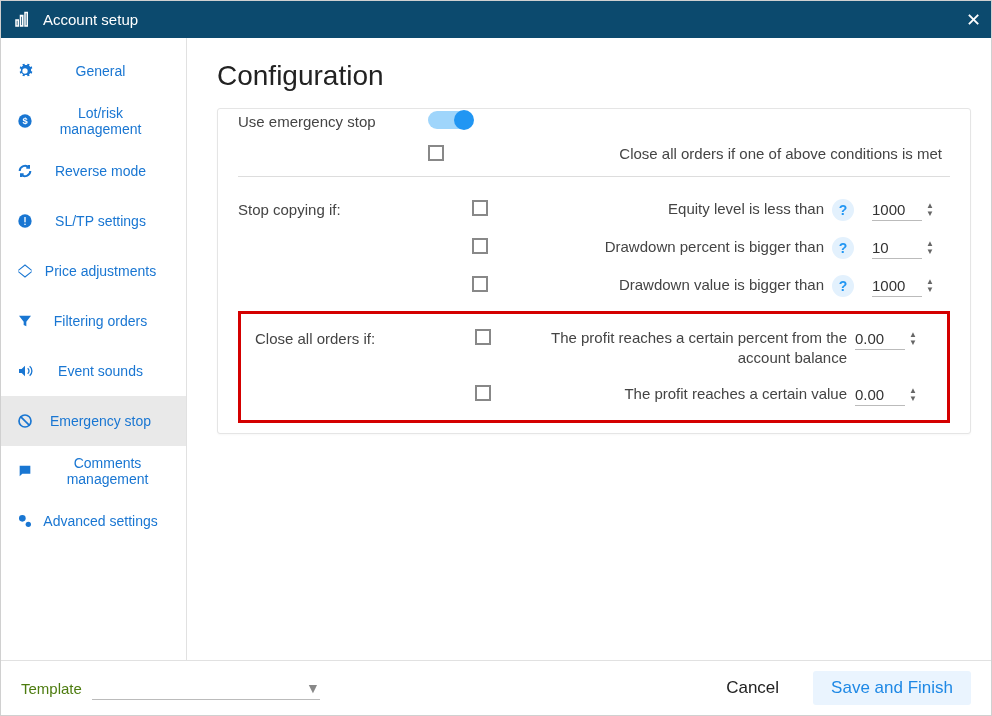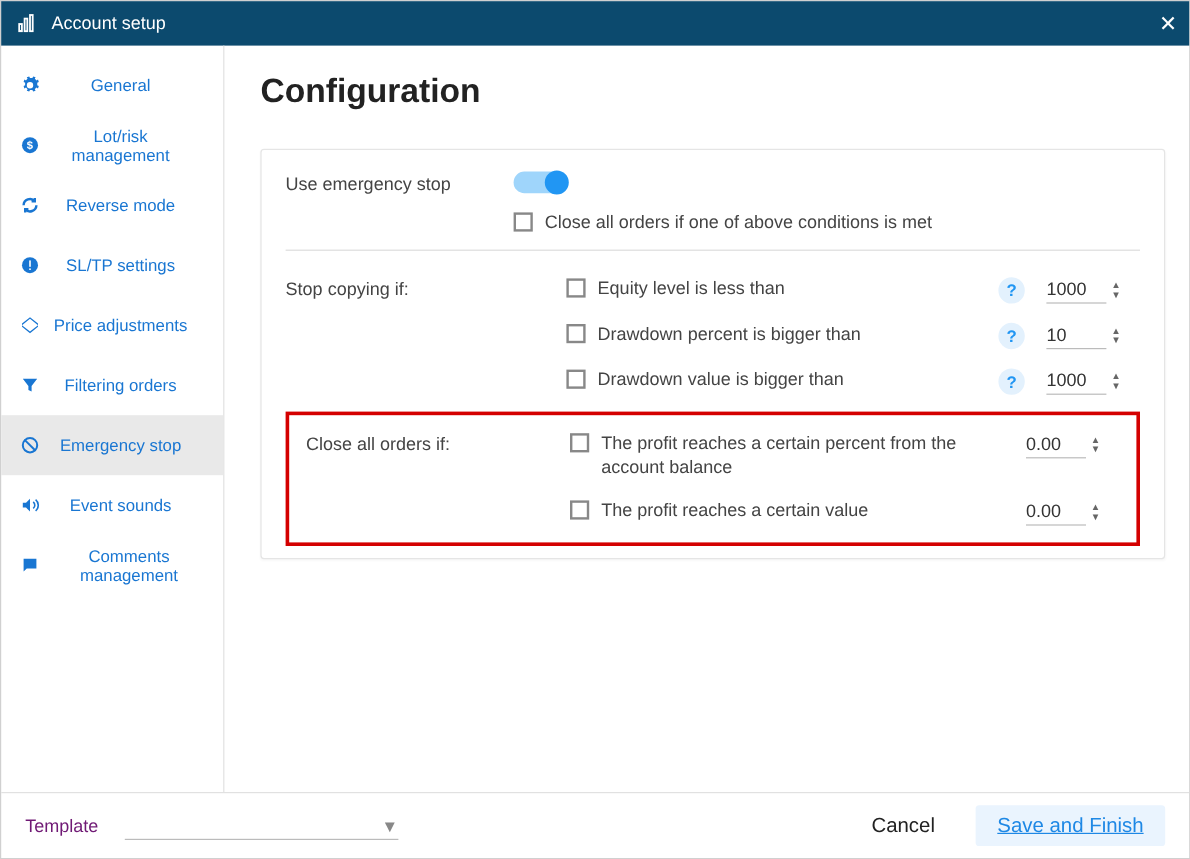--- a/index.html
+++ b/index.html
@@ -9,48 +9,48 @@
   .titlebar .logo { width: 22px; height: 22px; margin-right: 10px; display: flex; align-items: center; justify-content: center; }
   .titlebar .title { flex: 1; }
   .titlebar .close { cursor: pointer; font-size: 18px; color: #fff; }
   .body { flex: 1; display: flex; min-height: 0; }
   .sidebar { width: 186px; border-right: 1px solid #e1e1e1; display: flex; flex-direction: column; padding-top: 8px; }
   .side-item { display: flex; align-items: center; height: 50px; padding-left: 14px; color: #1976d2; cursor: pointer; font-size: 14px; }
   .side-item .icon { width: 20px; text-align: center; margin-right: 8px; color: #1976d2; display: flex; align-items: center; justify-content: center; }
   .side-item .label { flex: 1; text-align: center; padding-right: 28px; }
   .side-item.active { background: #e9e9e9; }
   .main { flex: 1; padding: 22px 20px 10px 30px; overflow: hidden; }
-  .main h1 { margin: 0 0 32px 0; font-size: 28px; font-weight: 700; color: #222; }
-  .panel { background: #fff; border: 1px solid #e5e5e5; border-radius: 3px; padding: 18px 20px 10px 20px; position: relative; box-shadow: 0 1px 2px rgba(0,0,0,0.03); }
+  .main h1 { margin: 0 0 16px 0; font-size: 28px; font-weight: 400; color: #222; }
+  .panel { background: #fff; border: 1px solid #e5e5e5; border-radius: 3px; padding: 2px 20px 10px 20px; position: relative; box-shadow: 0 1px 2px rgba(0,0,0,0.03); }
   .row { display: flex; margin-bottom: 6px; }
   .row .lab { width: 190px; font-size: 15px; color: #444; padding-top: 2px; }
   .row .ctrl { flex: 1; }
   .toggle { width: 44px; height: 18px; background: #9fd5fb; border-radius: 10px; position: relative; display: inline-block; cursor: pointer; vertical-align: middle; }
   .toggle .knob { width: 20px; height: 20px; background: #2196f3; border-radius: 50%; position: absolute; right: -2px; top: -1px; }
   .chk-line { display: flex; align-items: flex-start; padding: 8px 0; }
   .chk-line .chk { width: 16px; height: 16px; border: 2px solid #888; margin-right: 10px; flex: none; background: #fff; cursor: pointer; margin-top: 1px; }
-  .chk-line .text { flex: 1; color: #444; font-size: 15px; line-height: 20px; padding-right: 8px; }
+  .chk-line .text { flex: 1; color: #444; font-size: 15px; line-height: 20px; padding-right: 8px; text-align: right; }
   .chk-line .help { width: 22px; height: 22px; background: #e3f1fd; color: #2196f3; border-radius: 50%; display: flex; align-items: center; justify-content: center; font-weight: bold; margin-right: 18px; flex: none; cursor: pointer; font-size: 14px; }
   .chk-line .num { width: 78px; display: flex; align-items: center; flex: none; }
   .chk-line .num input { border: none; border-bottom: 1px solid #bbb; font-size: 15px; width: 50px; padding: 2px 0; outline: none; color: #333; text-align: left; }
   .spin { display: flex; flex-direction: column; margin-left: 4px; }
   .spin .arr { font-size: 8px; color: #666; line-height: 8px; cursor: pointer; }
   .hr { border: none; border-top: 1px solid #ddd; margin: 8px 0 14px 0; }
   .section { display: flex; gap: 44px; }
   .section .lab { width: 190px; font-size: 15px; color: #444; padding-top: 10px; }
   .section .body2 { flex: 1; }
   .highlight-box { border: 3px solid #d40000; padding: 6px 14px 6px 14px; margin-top: 6px; }
   .highlight-box .section .lab { width: 176px; }
   .footer { height: 55px; border-top: 1px solid #e1e1e1; display: flex; align-items: center; padding: 0 20px; }
-  .footer .tpl-label { color: #701a75; margin-right: 22px; font-size: 15px; }
+  .footer .tpl-label { color: #4d7c0f; margin-right: 10px; font-size: 15px; }
   .footer .tpl-select { width: 228px; border: none; border-bottom: 1px solid #bbb; background: transparent; height: 24px; font-size: 14px; color: #666; cursor: pointer; display: flex; align-items: center; justify-content: flex-end; }
   .footer .spacer { flex: 1; }
   .footer .btn { height: 34px; padding: 0 18px; display: flex; align-items: center; border-radius: 3px; cursor: pointer; font-size: 17px; margin-left: 16px; }
   .footer .btn.cancel { color: #222; }
-  .footer .btn.primary { background: #eaf4fe; color: #1e88e5; text-decoration: underline; }
+  .footer .btn.primary { background: #eaf4fe; color: #1e88e5; }
 </style>
 </head>
 <body>
 
 <div class="window">
   <div class="titlebar">
     <span class="logo">
       <svg width="18" height="18" viewBox="0 0 24 24" fill="none" stroke="#fff" stroke-width="2">
           <rect x="4" y="12" width="3" height="8"></rect>
           <rect x="10" y="6" width="3" height="14"></rect>
@@ -109,45 +109,54 @@
         <span class="label">Price adjustments</span>
       </div>
       <div class="side-item">
         <span class="icon">
             <svg width="16" height="16" viewBox="0 0 24 24" fill="#1976d2">
               <path d="M3 4h18l-7 9v7l-4-2v-5z"></path>
             </svg>
           </span>
         <span class="label">Filtering orders</span>
       </div>
+      <div class="side-item">
+        <span class="icon">
+            <svg width="16" height="16" viewBox="0 0 24 24" fill="#1976d2">
+              <path d="M3 9v6h4l5 5V4L7 9H3z"></path>
+              <path d="M16 8a5 5 0 010 8M19 5a9 9 0 010 14" fill="none" stroke="#1976d2" stroke-width="2"></path>
+            </svg>
+          </span>
+        <span class="label">Event sounds</span>
+      </div>
       <div class="side-item active">
         <span class="icon">
             <svg width="16" height="16" viewBox="0 0 24 24" fill="none" stroke="#1976d2" stroke-width="2.5">
               <circle cx="12" cy="12" r="9"></circle>
               <line x1="5" y1="5" x2="19" y2="19"></line>
             </svg>
           </span>
         <span class="label">Emergency stop</span>
       </div>
       <div class="side-item">
         <span class="icon">
             <svg width="16" height="16" viewBox="0 0 24 24" fill="#1976d2">
-              <path d="M3 9v6h4l5 5V4L7 9H3z"></path>
-              <path d="M16 8a5 5 0 010 8M19 5a9 9 0 010 14" fill="none" stroke="#1976d2" stroke-width="2"></path>
-            </svg>
-          </span>
-        <span class="label">Event sounds</span>
-      </div>
-      <div class="side-item">
-        <span class="icon">
-            <svg width="16" height="16" viewBox="0 0 24 24" fill="#1976d2">
               <path d="M4 4h16v12H8l-4 4z"></path>
             </svg>
           </span>
         <span class="label" style="padding-right:14px">Comments management</span>
+      </div>
+      <div class="side-item">
+        <span class="icon">
+            <svg width="16" height="16" viewBox="0 0 24 24" fill="#1976d2">
+              <circle cx="8" cy="8" r="5"></circle>
+              <circle cx="17" cy="17" r="4"></circle>
+            </svg>
+          </span>
+        <span class="label">Advanced settings</span>
       </div>
     </div>
 
     <div class="main">
       <h1>Configuration</h1>
       <div class="panel">
 
         <div class="row">
           <div class="lab">Use emergency stop</div>
           <div class="ctrl">

